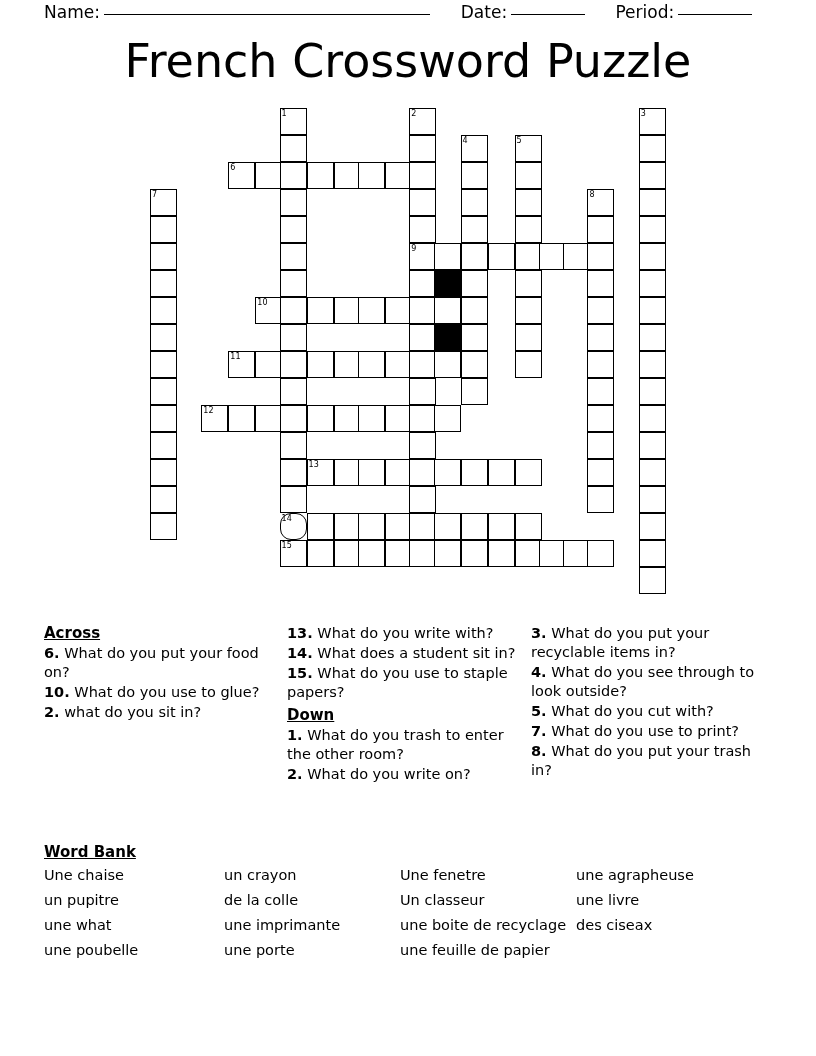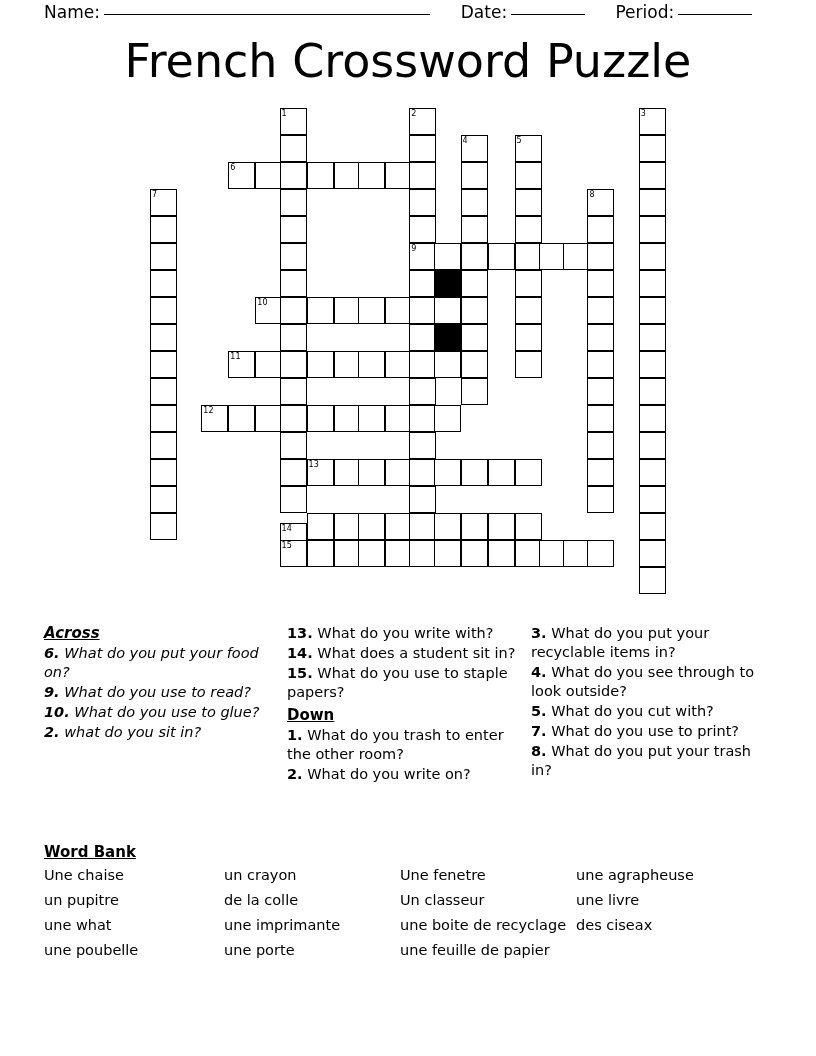--- a/index.html
+++ b/index.html
@@ -82,21 +82,21 @@
     left: 44px;
     width: 730px;
     height: 210px;
   }
   .clue-col {
     position: absolute;
     top: 0;
     font-size: 14.5px;
     line-height: 19px;
   }
-  .col1 { left: 0px;  width: 232px; font-style: italic; }
+  .col1 { left: 0px;  width: 232px; }
   .col2 { left: 243px; width: 230px; }
   .col3 { left: 487px; width: 243px; }
 
   .sec-head {
     font-weight: bold;
     text-decoration: underline;
     font-size: 15px;
     margin-bottom: 1px;
   }
   .clue {
@@ -287,21 +287,21 @@
       <div class="cell" style="left: 487.5px; top: 355px;"></div>
       <div class="cell" style="left: 514.5px; top: 355px;"></div>
       <div class="cell" style="left: 587.4px; top: 355px;"></div>
       <div class="cell" style="left: 638.7px; top: 355px;"></div>
       <div class="cell" style="left: 150px; top: 382px;"></div>
       <div class="cell" style="left: 279.6px; top: 382px;"></div>
       <div class="cell" style="left: 409.2px; top: 382px;"></div>
       <div class="cell" style="left: 587.4px; top: 382px;"></div>
       <div class="cell" style="left: 638.7px; top: 382px;"></div>
       <div class="cell" style="left: 150px; top: 409px;"></div>
-      <div class="cell" style="left: 279.6px; top: 419px;">
+      <div class="cell" style="left: 279.6px; top: 409px; border-radius: 11px;">
         <span class="num">14</span>
       </div>
       <div class="cell" style="left: 306.6px; top: 409px;"></div>
       <div class="cell" style="left: 333.6px; top: 409px;"></div>
       <div class="cell" style="left: 357.9px; top: 409px;"></div>
       <div class="cell" style="left: 384.9px; top: 409px;"></div>
       <div class="cell" style="left: 409.2px; top: 409px;"></div>
       <div class="cell" style="left: 433.5px; top: 409px;"></div>
       <div class="cell" style="left: 460.5px; top: 409px;"></div>
       <div class="cell" style="left: 487.5px; top: 409px;"></div>
@@ -326,24 +326,20 @@
       <div class="cell" style="left: 638.7px; top: 463px;"></div>
     </div>
 
   <div id="clues">
 
     <div class="clue-col col1">
       <div class="sec-head">Across</div>
       <div class="clue">
         <b>6.</b>
         <span>What do you put your food on?</span>
-      </div>
-      <div class="clue">
-        <b>9.</b>
-        <span>What do you use to read?</span>
       </div>
       <div class="clue">
         <b>10.</b>
         <span>What do you use to glue?</span>
       </div>
       <div class="clue">
         <b>2.</b>
         <span>what do you sit in?</span>
       </div>
     </div>

